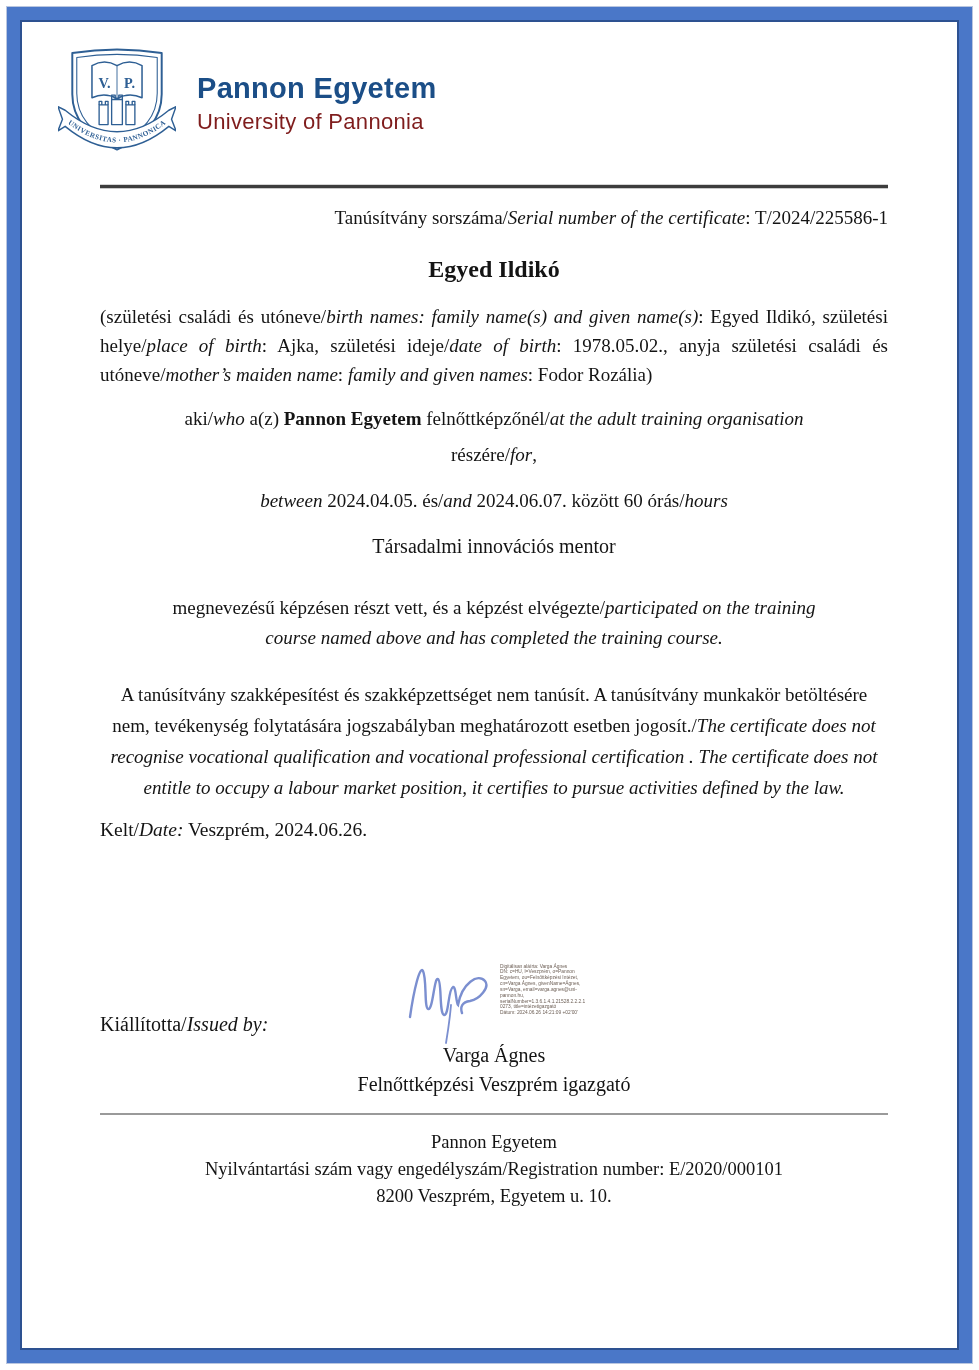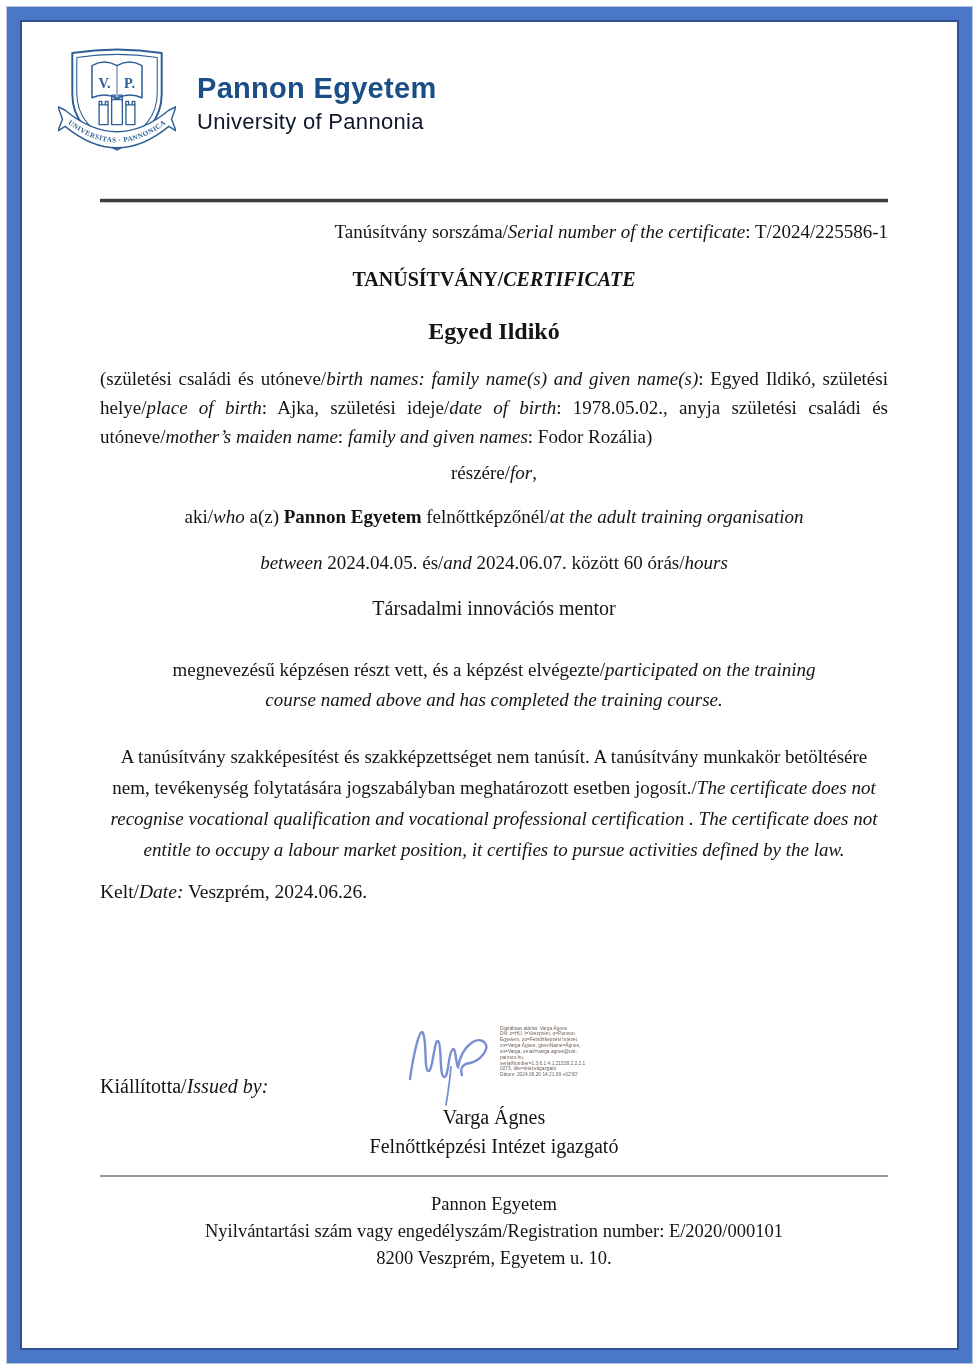--- a/index.html
+++ b/index.html
@@ -11,23 +11,23 @@
   .frame{
     position:absolute;inset:7px;
     border:13px solid #4a77c8;
     box-shadow:inset 0 0 0 2px #2d5191, 0 0 0 1px #b9c6e0;
     pointer-events:none;
   }
   
   .crest{position:absolute;left:58px;top:44px;}
   .wordmark{position:absolute;left:197px;top:72px;font-family:"Liberation Sans",sans-serif;}
   .brand{font-size:29px;font-weight:bold;color:#1b4e87;letter-spacing:.3px;}
-  .brand-sub{font-size:22px;color:#0f172a;margin-top:4px;letter-spacing:.3px;}
+  .brand-sub{font-size:22px;color:#7f1d1d;margin-top:4px;letter-spacing:.3px;}
   
-  .content{position:absolute;left:100px;top:199px;width:788px;}
+  .content{position:absolute;left:100px;top:185px;width:788px;}
   .toprule{height:3px;background:#3d3d3d;box-shadow:0 1px 0 #c9c9c9,0 -1px 0 #d5d5d5;}
   .line{font-size:19px;line-height:28px;}
   .serial{text-align:right;margin-top:16px;}
   .doc-title{text-align:center;font-weight:bold;font-size:20px;line-height:30px;margin-top:18px;}
   .holder{text-align:center;font-weight:bold;font-size:24px;line-height:30px;margin-top:22px;}
   .bio{text-align:justify;margin-top:18px;font-size:19px;line-height:29px;}
   .cline{text-align:center;}
   .for-line{margin-top:8px;}
   .org-line{margin-top:16px;}
   .period-line{margin-top:18px;}
@@ -81,25 +81,24 @@
 
   <div class="wordmark">
     <div class="brand">Pannon Egyetem</div>
     <div class="brand-sub">University of Pannonia</div>
   </div>
 
   <div class="content">
     <div class="toprule"></div>
 
     <div class="line serial"><span>Tanúsítvány sorszáma/</span><span class="i">Serial number of the certificate</span><span>: T/2024/225586-1</span></div>
-    <div class="doc-title"><span>TANÚSÍTVÁNY/</span><span class="i">CERTIFICATE</span></div>
     <div class="holder">Egyed Ildikó</div>
     <div class="bio"><span>(születési családi és utóneve/</span><span class="i">birth names: family name(s) and given name(s)</span><span>: Egyed Ildikó, születési helye/</span><span class="i">place of birth</span><span>: Ajka, születési ideje/</span><span class="i">date of birth</span><span>: 1978.05.02., anyja születési családi és utóneve/</span><span class="i">mother’s maiden name</span><span>: </span><span class="i">family and given names</span><span>: Fodor Rozália)</span></div>
+    <div class="line cline org-line"><span>aki/</span><span class="i">who</span><span> a(z) </span><span class="b">Pannon Egyetem</span><span> felnőttképzőnél/</span><span class="i">at the adult training organisation</span></div>
     <div class="line cline for-line"><span>részére/</span><span class="i">for</span><span>,</span></div>
-    <div class="line cline org-line"><span>aki/</span><span class="i">who</span><span> a(z) </span><span class="b">Pannon Egyetem</span><span> felnőttképzőnél/</span><span class="i">at the adult training organisation</span></div>
     <div class="line cline period-line"><span class="i">between </span><span>2024.04.05. és/</span><span class="i">and</span><span> 2024.06.07. között 60 órás/</span><span class="i">hours</span></div>
     <div class="course">Társadalmi innovációs mentor</div>
     <div class="completed"><span>megnevezésű képzésen részt vett, és a képzést elvégezte/</span><span class="i">participated on the training course named above and has completed the training course.</span></div>
     <div class="legal"><span>A tanúsítvány szakképesítést és szakképzettséget nem tanúsít. A tanúsítvány munkakör betöltésére nem, tevékenység folytatására jogszabályban meghatározott esetben jogosít./</span><span class="i">The certificate does not recognise vocational qualification and vocational professional certification . The certificate does not entitle to occupy a labour market position, it certifies to pursue activities defined by the law.</span></div>
     <div class="kelt"><span>Kelt/</span><span class="i">Date:</span><span> Veszprém, 2024.06.26.</span></div>
 
     <div class="sigblock">
       <div class="issued"><span>Kiállította/</span><span class="i">Issued by:</span></div>
       <svg class="squiggle" width="100" height="92" viewBox="0 0 100 92" fill="none" stroke="#7b8fd0" stroke-width="2.4" stroke-linecap="round">
         <path d="M6,62 C10,34 16,10 19,16 C23,24 20,52 24,54 C29,56 30,22 34,24 C38,26 35,58 40,60 C45,61 44,34 49,32 C52,31 52,48 54,50 C58,28 74,18 81,26 C86,32 76,44 66,46 C58,47 56,52 58,58"></path>
@@ -109,21 +108,21 @@
 DN: c=HU, l=Veszprém, o=Pannon
 Egyetem, ou=Felnőttképzési Intézet,
 cn=Varga Ágnes, givenName=Ágnes,
 sn=Varga, email=varga.agnes@uni-
 pannon.hu,
 serialNumber=1.3.6.1.4.1.21528.2.2.2.1
 0273, title=intézetigazgató
 Dátum: 2024.06.26 14:21:09 +02'00'</div>
     </div>
     <div class="signer">Varga Ágnes</div>
-    <div class="signer-title">Felnőttképzési Intézet igazgató</div>
+    <div class="signer-title">Felnőttképzési Veszprém igazgató</div>
 
     <div class="hr2"></div>
 
     <div class="footer">
       <div>Pannon Egyetem</div>
       <div>Nyilvántartási szám vagy engedélyszám/Registration number: E/2020/000101</div>
       <div>8200 Veszprém, Egyetem u. 10.</div>
     </div>
   </div>
 </div>

